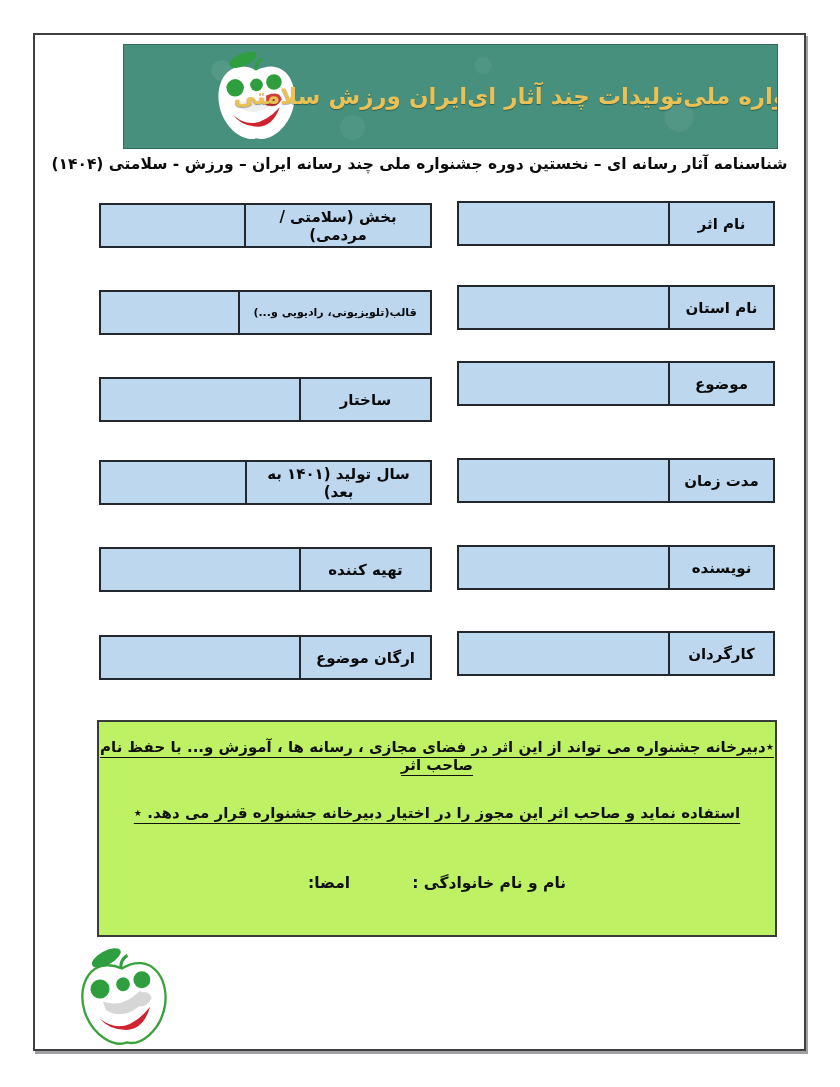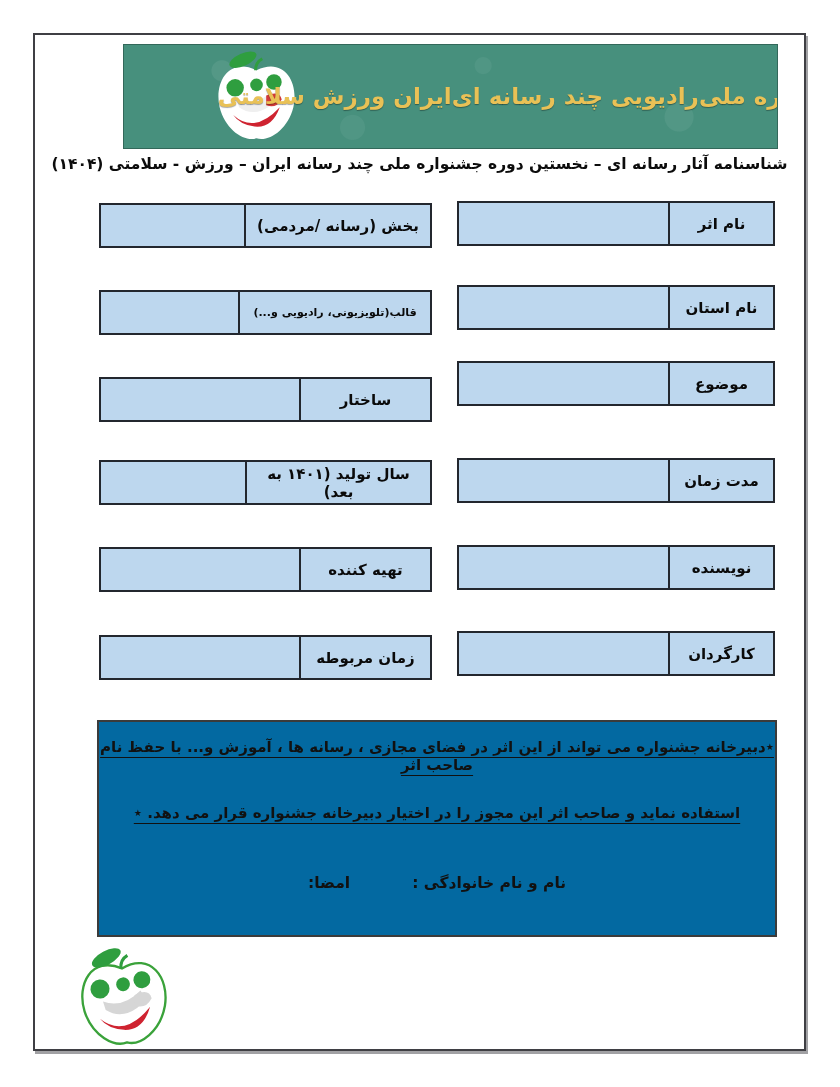--- a/index.html
+++ b/index.html
@@ -51,21 +51,21 @@
   .col-right .label { width:105px; }
   .col-left  { left:64px;  width:333px; }
   .lw186 .label{width:186px;} .lw192 .label{width:192px;}
   .lw147 .label{width:131px;} .lw217 .label{width:185px;}
   .fs13 .label{font-size:11px;}
   .rt1{top:166px}.rt2{top:250px}.rt3{top:326px}.rt4{top:423px}.rt5{top:510px}.rt6{top:596px}
   .lt1{top:168px}.lt2{top:255px}.lt3{top:342px}.lt4{top:425px}.lt5{top:512px}.lt6{top:600px}
   
   .notice {
     position:absolute; left:62px; top:685px; width:680px; height:217px;
-    background:#0369a1; border:2px solid #3b3b3b;
+    background:#bef264; border:2px solid #3b3b3b;
     direction:rtl; text-align:center; color:#111;
   }
   .notice-line {
     font-weight:bold; font-size:15px;
     text-decoration:underline; text-underline-offset:5px;
   }
   .nl1 { margin-top:16px; }
   .nl2 { margin-top:30px; }
   .sig-row {
     margin-top:52px; display:flex; direction:rtl; justify-content:center;
@@ -91,21 +91,21 @@
       <path d="M49 22 C49 16 52 12 56 10" stroke="#2f9e3f" stroke-width="3" fill="none"></path>
       <circle cx="28" cy="40" r="9" fill="#2f9e3f"></circle>
       <circle cx="50" cy="37" r="6.5" fill="#2f9e3f"></circle>
       <circle cx="68" cy="34" r="8" fill="#2f9e3f"></circle>
       <path d="M30 52 Q48 60 66 44 Q72 52 62 60 Q46 70 32 60 Z" fill="#efefef"></path>
       <path d="M60 48 Q74 42 76 52 Q70 62 60 58 Z" fill="#d43a3a"></path>
       <path d="M26 68 Q48 88 74 60 Q66 82 48 80 Q33 78 26 68 Z" fill="#cf2330"></path>
     </svg>
     <div class="banner-text">
       <div>اولین جشنواره ملی</div>
-      <div>رادیویی چند رسانه ای</div>
+      <div>تولیدات چند آثار ای</div>
       <div>ایران ورزش سلامتی</div>
     </div>
   </div>
 
   <div class="doc-title">شناسنامه آثار رسانه ای – نخستین دوره جشنواره ملی چند رسانه ایران – ورزش - سلامتی (۱۴۰۴)</div>
 
   <div class="field col-right rt1">
     <div class="value"></div>
     <div class="label">نام اثر</div>
   </div>
@@ -125,41 +125,41 @@
     <div class="value"></div>
     <div class="label">نویسنده</div>
   </div>
   <div class="field col-right rt6">
     <div class="value"></div>
     <div class="label">کارگردان</div>
   </div>
 
   <div class="field col-left lt1 lw186">
     <div class="value"></div>
-    <div class="label">بخش (رسانه /مردمی)</div>
+    <div class="label">بخش (سلامتی /مردمی)</div>
   </div>
   <div class="field col-left lt2 lw192 fs13">
     <div class="value"></div>
     <div class="label">قالب(تلویزیونی، رادیویی و...)</div>
   </div>
   <div class="field col-left lt3 lw147">
     <div class="value"></div>
     <div class="label">ساختار</div>
   </div>
   <div class="field col-left lt4 lw217">
     <div class="value"></div>
     <div class="label">سال تولید (۱۴۰۱ به بعد)</div>
   </div>
   <div class="field col-left lt5 lw147">
     <div class="value"></div>
     <div class="label">تهیه کننده</div>
   </div>
   <div class="field col-left lt6 lw147">
     <div class="value"></div>
-    <div class="label">زمان مربوطه</div>
+    <div class="label">ارگان موضوع</div>
   </div>
 
   <div class="notice">
     <div class="notice-line nl1">٭دبیرخانه جشنواره می تواند از این اثر در فضای مجازی ، رسانه ها ، آموزش و... با حفظ نام صاحب اثر</div>
     <div class="notice-line nl2">استفاده نماید و صاحب اثر  این مجوز را در اختیار دبیرخانه جشنواره قرار می دهد. ٭</div>
     <div class="sig-row">
       <span>نام و نام خانوادگی :</span>
       <span>امضا:</span>
     </div>
   </div>

